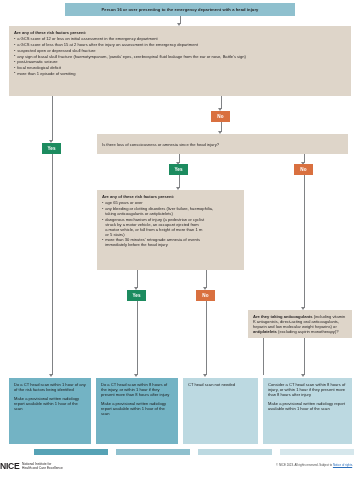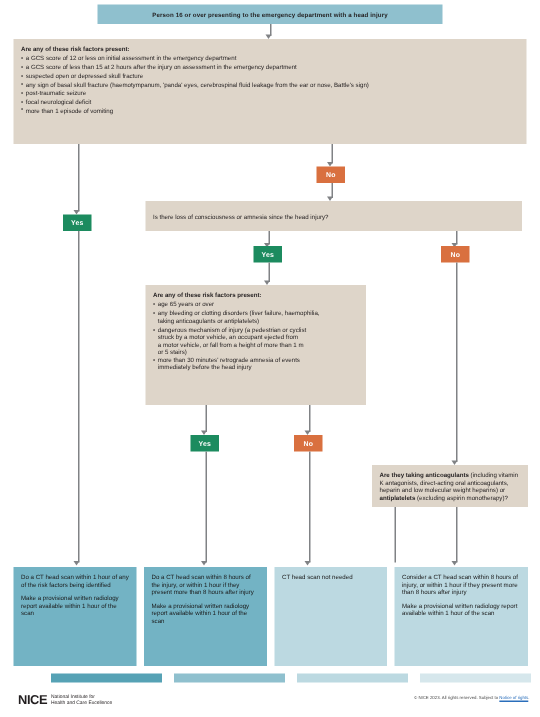--- a/index.html
+++ b/index.html
@@ -107,21 +107,21 @@
     display: flex;
   }
   .footer-bars span { height: 100%; }
   .fb1 { width: 74px; background: #56a2b5; margin-left: 34px; }
   .fb2 { width: 74px; background: #8fc0ce; margin-left: 8px; }
   .fb3 { width: 74px; background: #bcd9e1; margin-left: 8px; }
   .fb4 { width: 74px; background: #d6e7ec; margin-left: 8px; }
 
   .nice-logo {
     position: absolute;
-    left: 12px; top: 461px;
+    left: 0; top: 461px;
     display: flex;
     align-items: center;
   }
   .nice-mark {
     font-weight: bold;
     font-size: 8.6px;
     letter-spacing: -0.03em;
     color: #231f20;
   }
   .nice-words {

